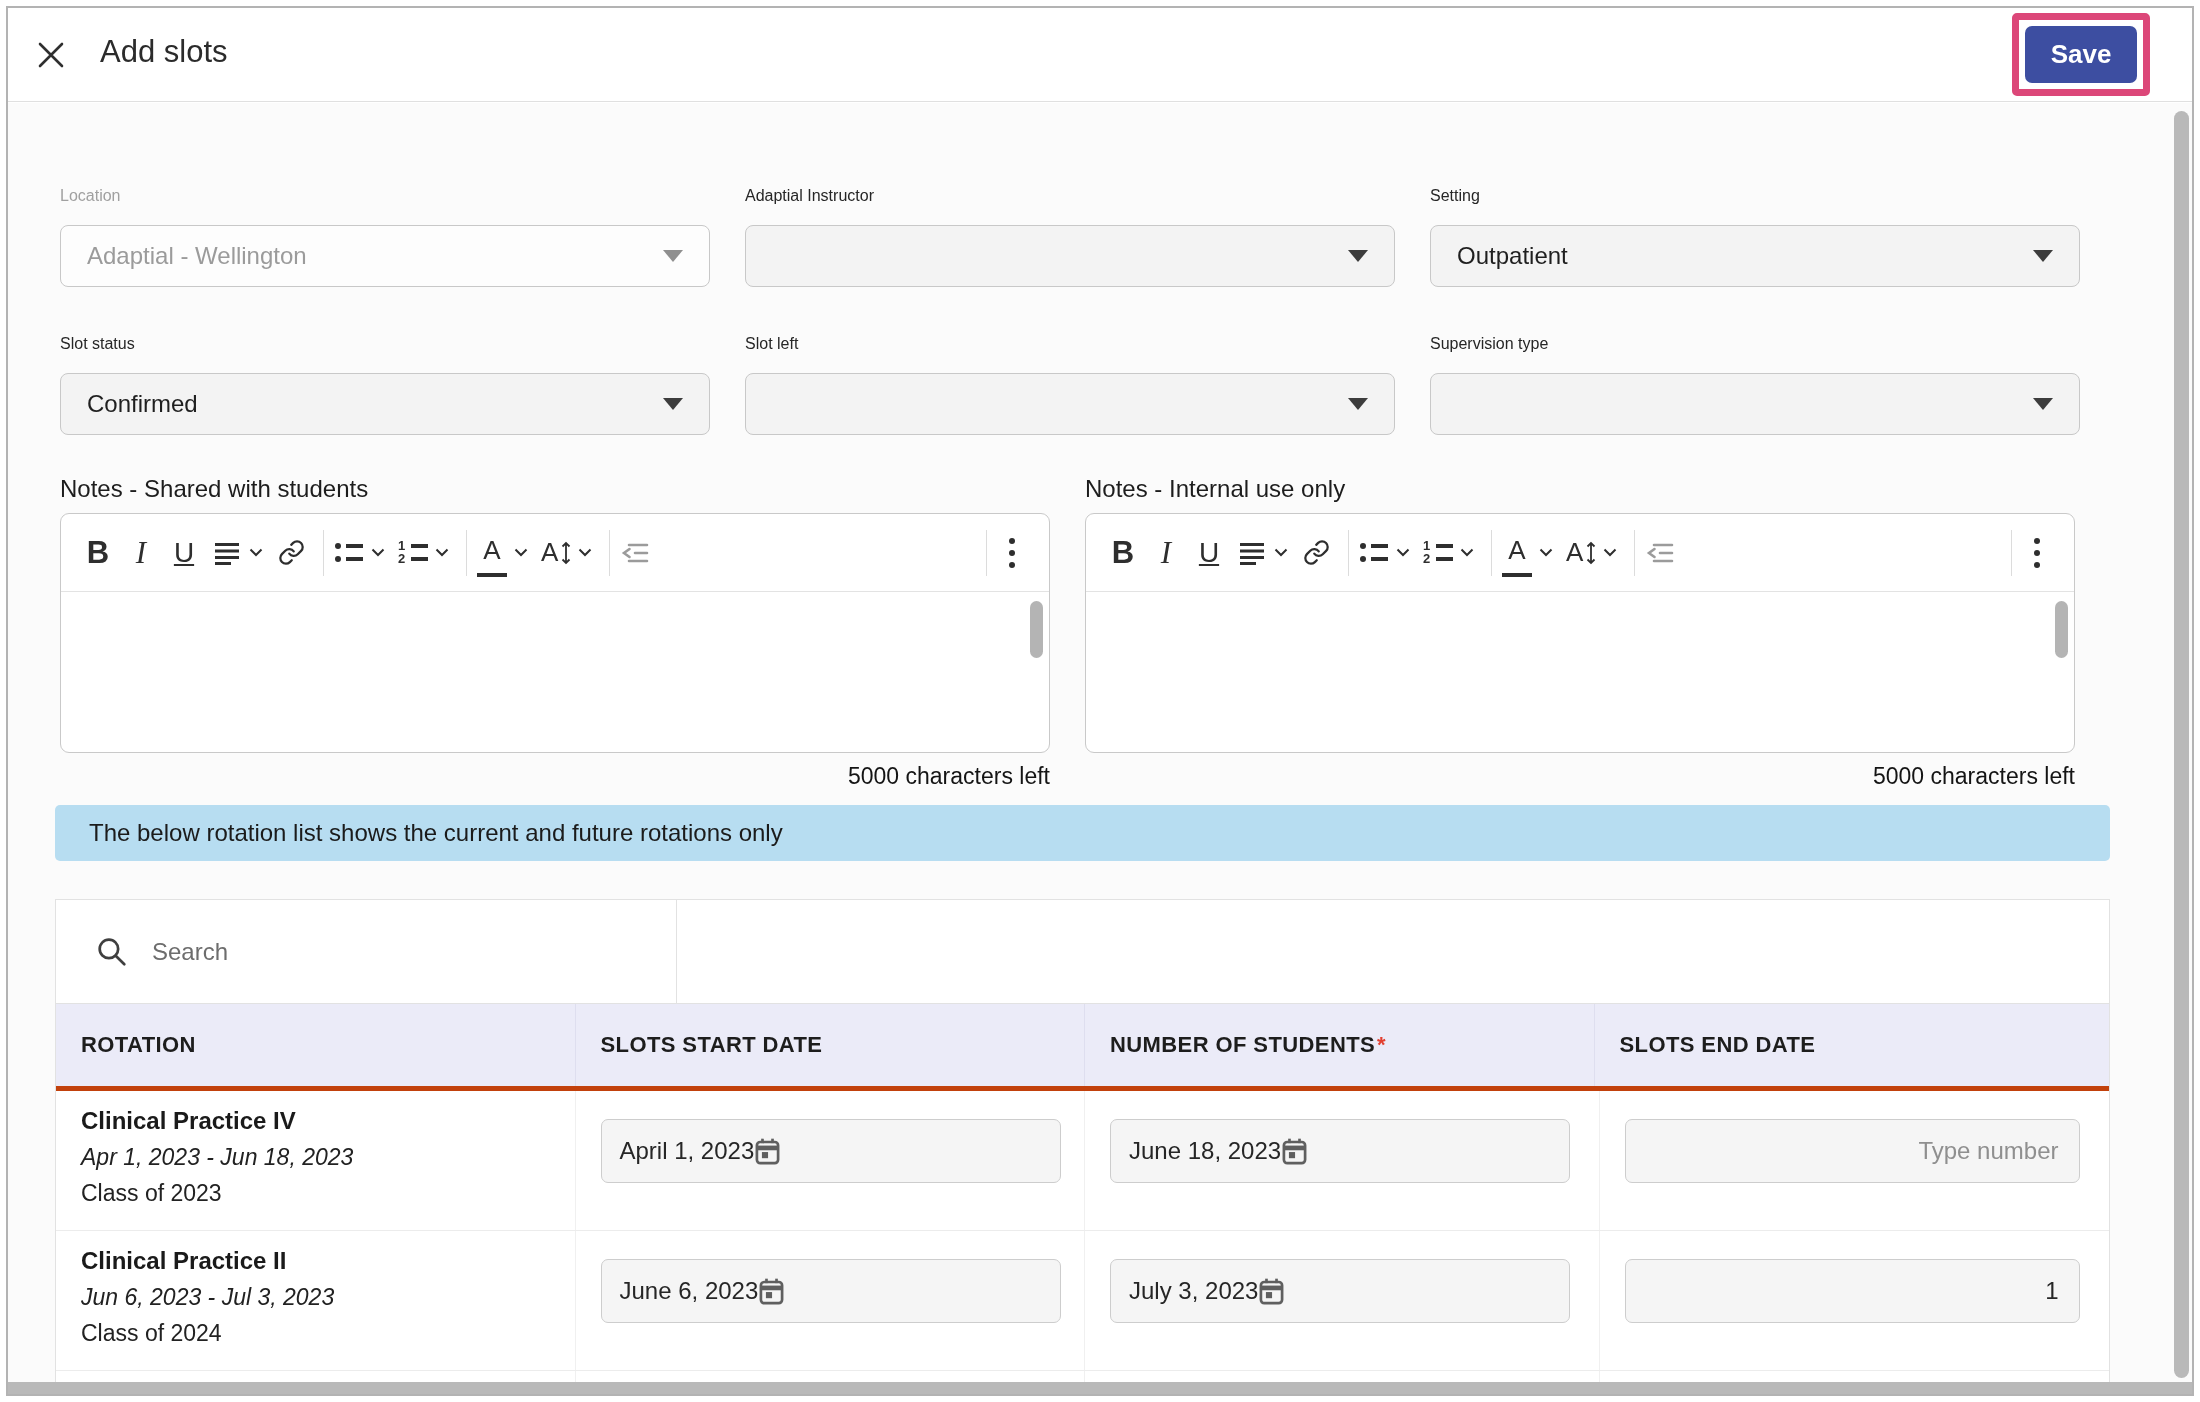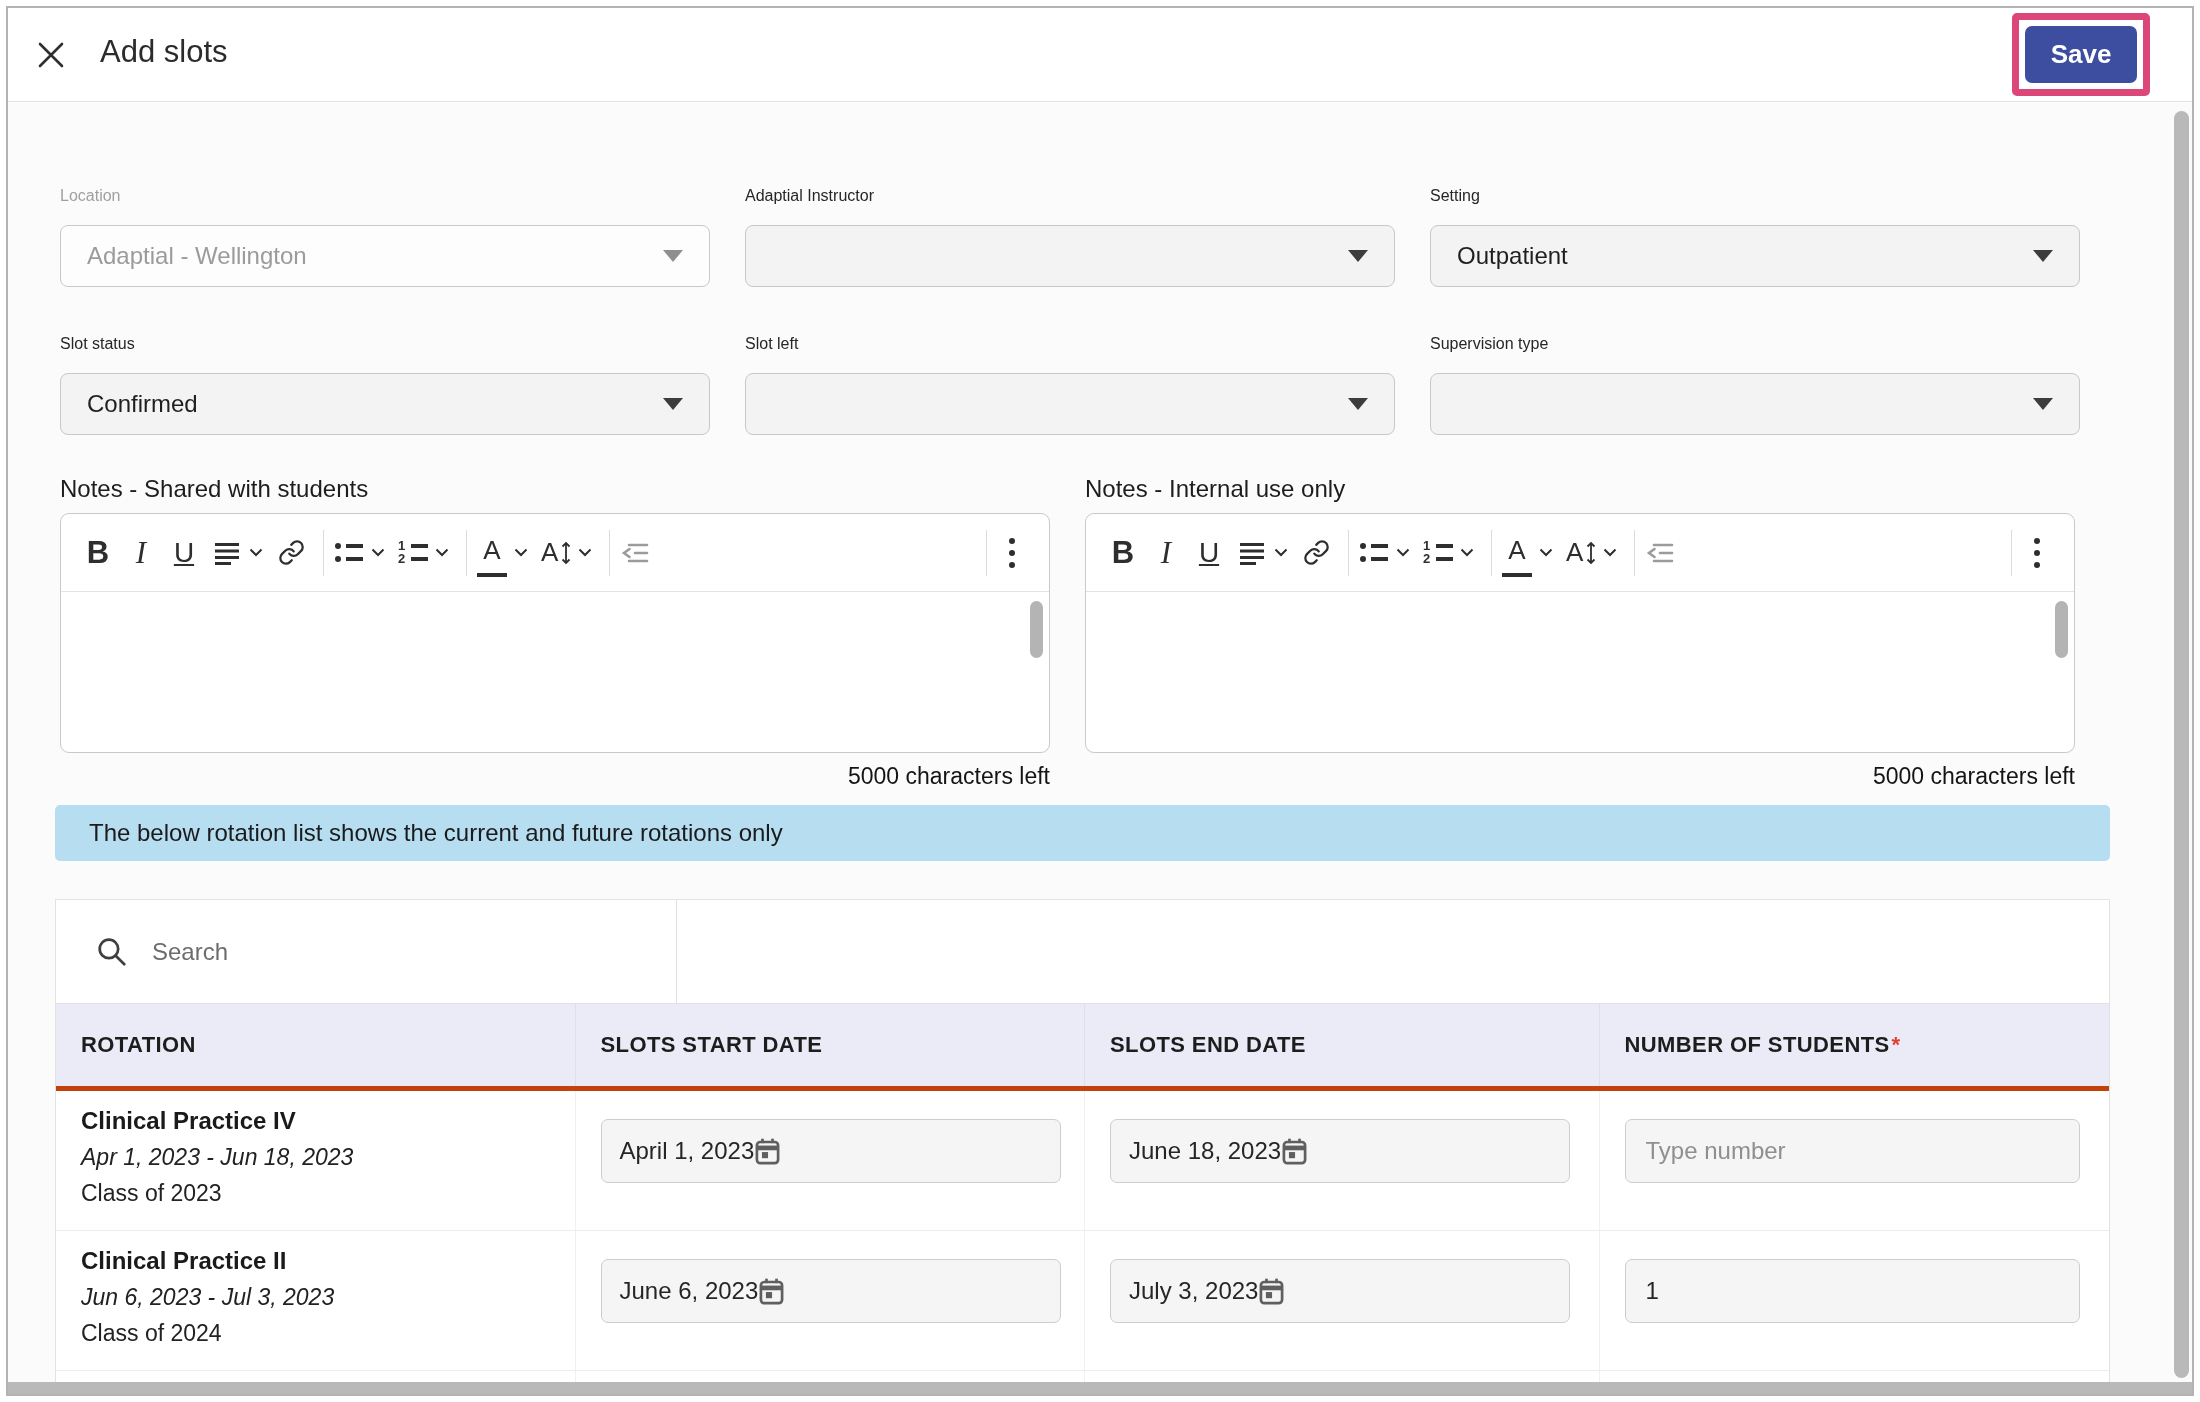--- a/index.html
+++ b/index.html
@@ -82,21 +82,21 @@
   .trow { display:flex; height:140px; border-bottom:1px solid #ececec; }
   .td { padding:16px 0 0 25px; border-right:1px solid #f0f0f0; }
   .td:last-child { border-right:none; }
   .rot-name { font-size:24px; font-weight:700; color:#1a1a1a; margin-bottom:9px; }
   .rot-range { font-size:23px; font-style:italic; color:#222; margin-bottom:9px; }
   .rot-class { font-size:23px; color:#222; }
   .date-field { margin-top:12px; width:460px; height:64px; background:#f5f5f5; border:1px solid #cdcdcd;
     border-radius:7px; display:flex; align-items:center; justify-content:flex-start; padding:0 18px;
     font-size:24px; color:#262626; cursor:pointer; }
   .num-input { margin-top:12px; width:455px; height:64px; background:#f5f5f5; border:1px solid #cdcdcd;
-    border-radius:7px; padding:0 20px; font-size:24px; color:#262626; font-family:inherit; outline:none; }
+    border-radius:7px; padding:0 20px; font-size:24px; color:#262626; font-family:inherit; outline:none;text-align:right; }
   .num-input::placeholder { color:#8f8f8f; }
   .trow.partial { height:24px; border-bottom:none; }
   .trow.partial .td { padding:0 0 0 25px; }
 
   
   .v-scroll { position:absolute; right:3px; top:8px; width:15px; height:calc(100% - 24px);
     background:#b9b9b9; border-radius:8px; cursor:grab; }
   .h-scroll { position:absolute; left:0; bottom:0; height:12px; width:100%; background:#b9b9b9; cursor:grab; }
 
   svg { display:block; }
@@ -375,27 +375,27 @@
         <span class="search-div"></span>
       </div>
 
       <div class="thead">
         <div class="th w1">
             <span>ROTATION</span>
           </div>
         <div class="th w2">
             <span>SLOTS START DATE</span>
           </div>
-        <div class="th w3">
-            <span>SLOTS END DATE</span>
-          </div>
         <div class="th w4">
           <span>NUMBER OF STUDENTS</span>
             <span class="req">*</span>
         </div>
+        <div class="th w3">
+            <span>SLOTS END DATE</span>
+          </div>
       </div>
 
       <div class="trow">
         <div class="td w1">
           <div class="rot-name">Clinical Practice IV</div>
           <div class="rot-range">Apr 1, 2023 - Jun 18, 2023</div>
           <div class="rot-class">Class of 2023</div>
         </div>
         <div class="td w2">
           <div class="date-field">

